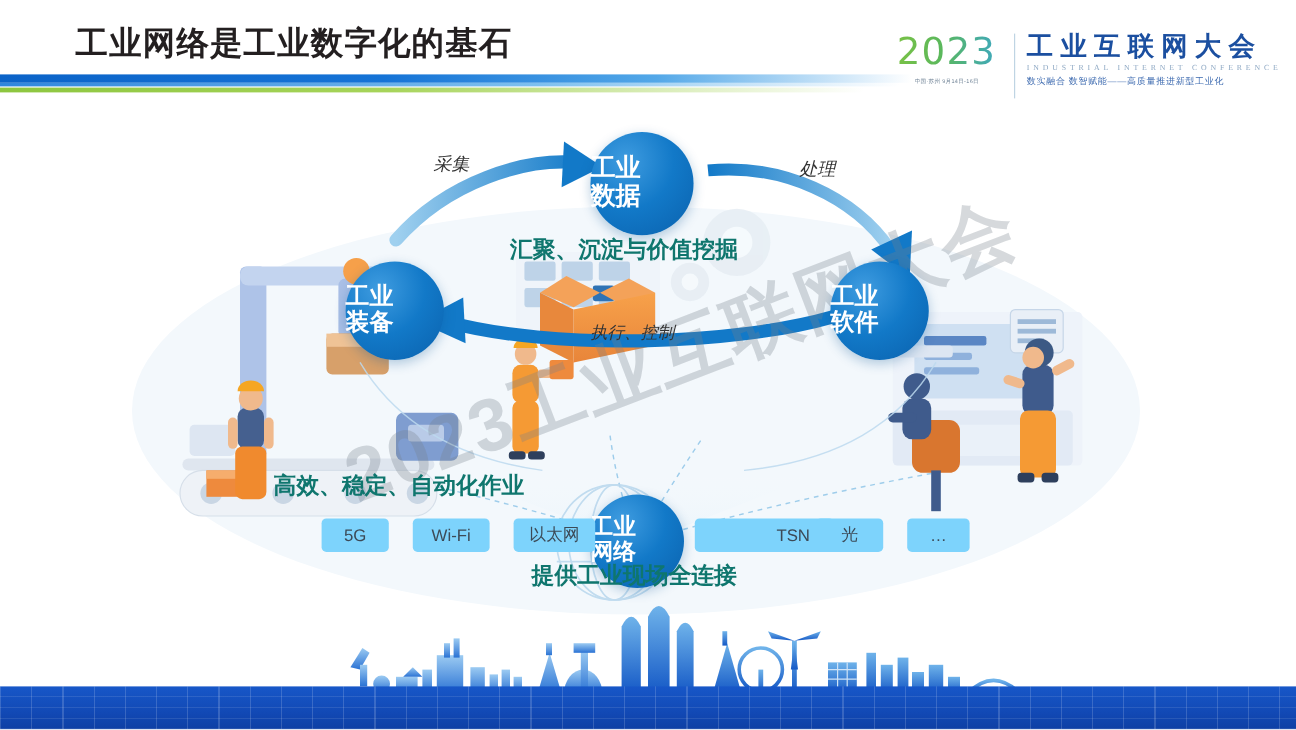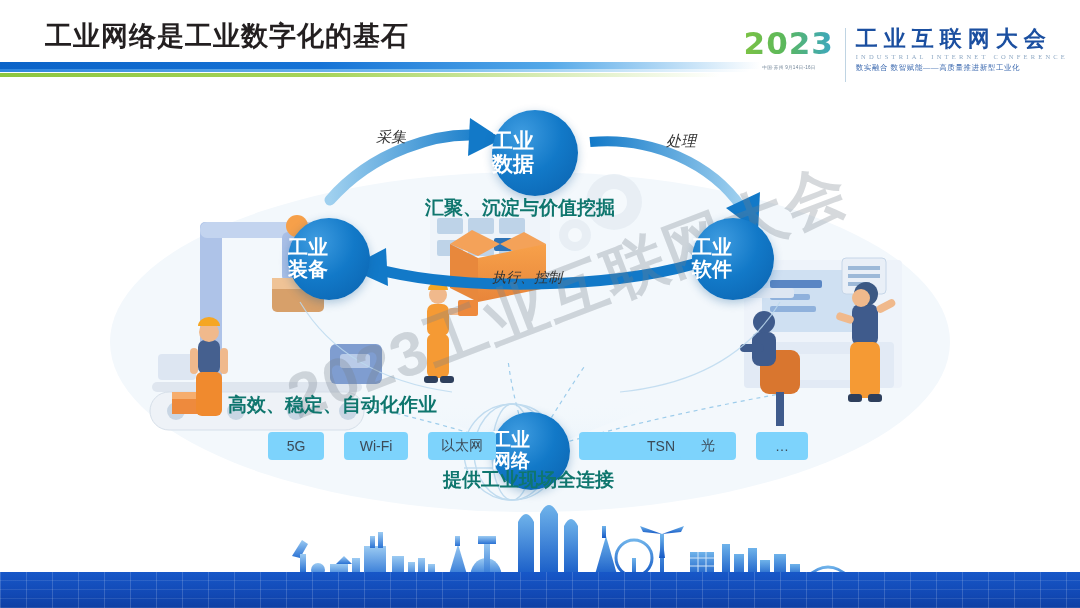--- a/index.html
+++ b/index.html
@@ -7,21 +7,21 @@
     width:1080px;height:608px;overflow:hidden;
     background:#ffffff;
     font-family:"Liberation Sans","DejaVu Sans",sans-serif;
     position:relative;
   }
   .slide{position:absolute;inset:0;background:#fff;overflow:hidden;}
 
   
   .header{position:absolute;left:0;top:0;width:1080px;height:92px;}
   .page-title{
-    position:absolute;left:45px;top:18px;
+    position:absolute;left:63px;top:18px;
     font-size:27px;font-weight:bold;color:#231f20;
     letter-spacing:1px;white-space:nowrap;
   }
   .rule-wrap{position:absolute;left:0;top:62px;width:1080px;height:16px;}
   .rule-blue{
     position:absolute;left:0;top:0;width:760px;height:7px;
     background:linear-gradient(90deg,#0b63c8 0%,#1573d6 42%,#53a8e8 72%,rgba(140,200,240,0) 100%);
   }
   .rule-blue2{
     position:absolute;left:0;top:7px;width:750px;height:3px;
@@ -29,21 +29,21 @@
   }
   .rule-green{
     position:absolute;left:0;top:11px;width:720px;height:4px;
     background:linear-gradient(90deg,#8dc63f 0%,#a7d45a 45%,rgba(210,235,170,0) 100%);
   }
 
   
   .logo{position:absolute;right:12px;top:26px;height:58px;display:flex;align-items:flex-start;}
   .logo-left{position:relative;width:96px;text-align:center;padding-top:2px;}
   .logo-year{
-    font-size:31px;font-weight:bold;letter-spacing:1px;line-height:1;
+    font-size:31px;font-weight:normal;letter-spacing:1px;line-height:1;
     background:linear-gradient(90deg,#7ec342 0%,#5bb85c 45%,#3aa6c9 100%);
     -webkit-background-clip:text;background-clip:text;color:transparent;
     font-family:"DejaVu Sans",sans-serif;
   }
   .logo-meta{
     margin-top:5px;font-size:5px;color:#6b7f93;letter-spacing:.3px;
     transform:scale(.92);transform-origin:center;white-space:nowrap;
   }
   .logo-div{width:1px;align-self:stretch;background:#bfd4e3;margin:2px 10px 2px 8px;}
   .logo-right{padding-top:1px;font-family:Liberation Serif, serif;}
@@ -87,21 +87,21 @@
 
   
   .cap{position:absolute;font-weight:bold;color:#0f766e;white-space:nowrap;}
   .cap-data{left:425px;top:103px;font-size:19px;}
   .cap-equip{left:228px;top:300px;font-size:19px;}
   .cap-soft{left:632px;top:300px;font-size:19px;}
   .cap-net{left:443px;top:375px;font-size:19px;text-align:center;}
 
   
   .albl{position:absolute;color:#333;font-size:15px;font-style:italic;white-space:nowrap;}
-  .albl-collect{left:376px;top:36px;}
+  .albl-collect{left:361px;top:36px;}
   .albl-process{left:666px;top:40px;}
   .albl-exec{left:492px;top:177px;font-size:14px;}
 
   
   .tags{position:absolute;left:268px;top:340px;width:540px;height:30px;}
   .tag{
     position:absolute;top:0;height:28px;border-radius:4px;
     background:#7dd3fc;color:#3c4a57;font-size:14px;
     display:flex;align-items:center;justify-content:center;
   }

